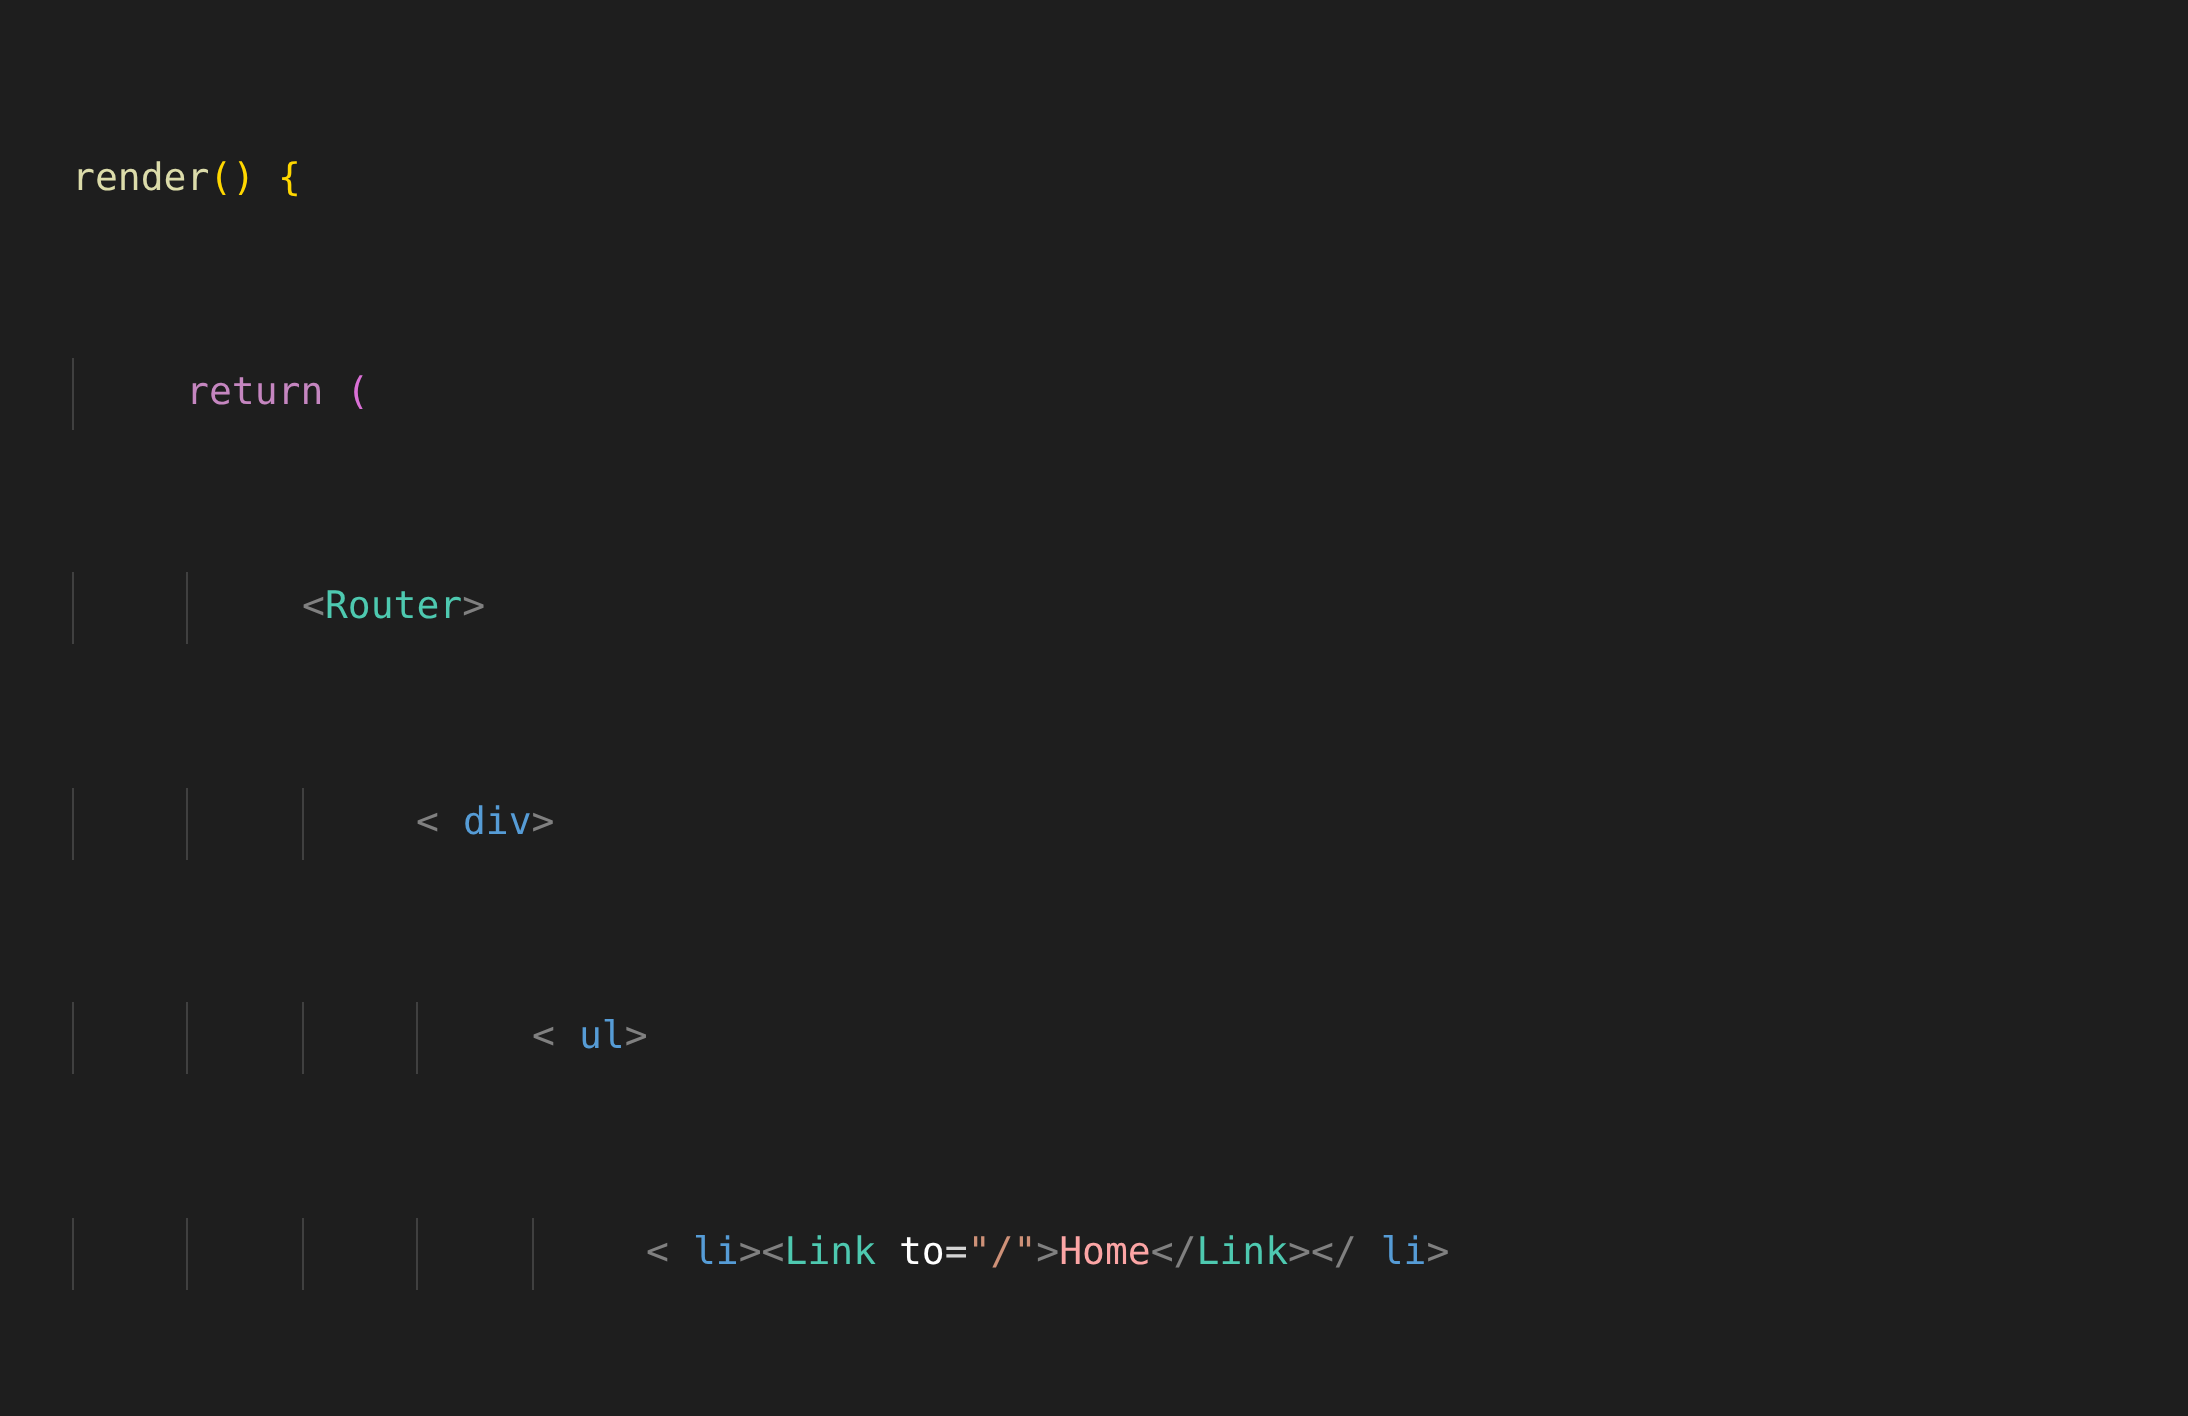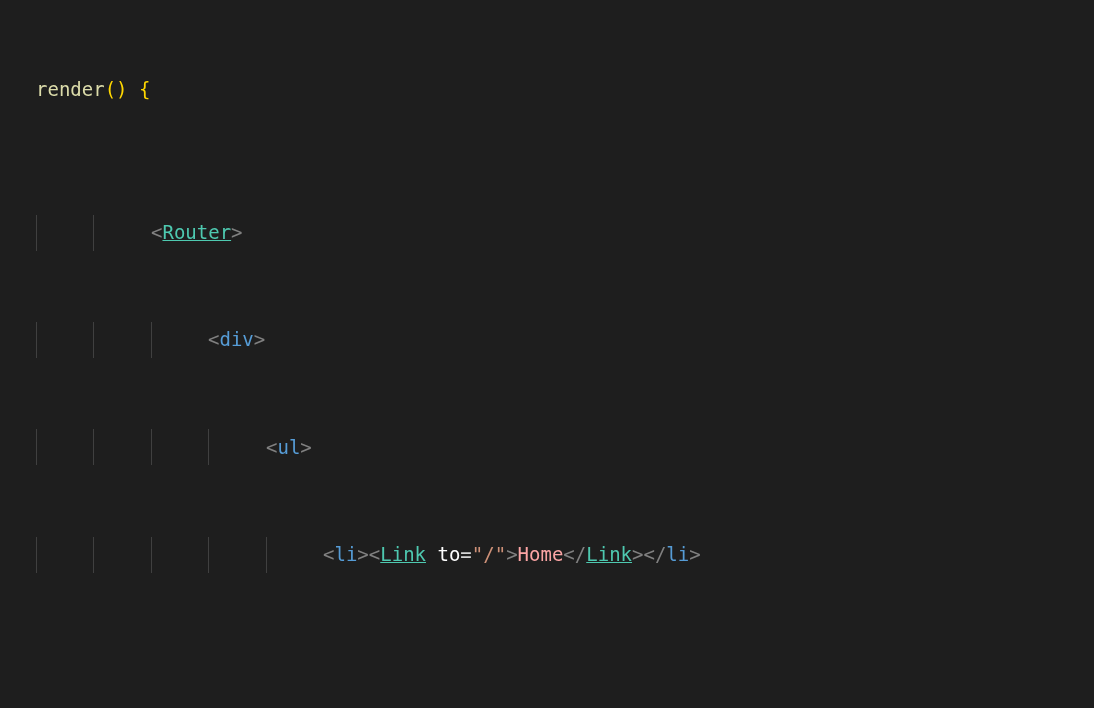--- a/index.html
+++ b/index.html
@@ -23,22 +23,22 @@
     height: 36px;
     align-items: center;
     position: relative;
   }
   .fn   { color: #dcdcaa; }
   .pun  { color: #d4d4d4; }
   .brkt { color: #ffd700; }
   .brkt2{ color: #da70d6; }
   .kw   { color: #c586c0; }
   .tag  { color: #808080; }
-  .comp { color: #4ec9b0; text-decoration: underline; }
-  .elem { color: #569cd6; }
+  .comp { color: #4ec9b0; }
+  .elem { color: #569cd6; margin-left: 12px; }
   .attr { color: #ffffff; }
   .op   { color: #d4d4d4; }
   .str  { color: #ce9178; }
   .txt  { color: #fca5a5; }
   .guide-wrap{
     position:relative;
     display:inline-block;
     height:36px;
   }
   .g {
@@ -48,20 +48,21 @@
     background:#404040;
   }
 </style>
 </head>
 <body>
 
 <div class="editor">
 
 <div class="line"><span class="guide-wrap" style="width:36px"></span><span class="fn">render</span><span class="brkt">()</span><span class="pun"> </span><span class="brkt">{</span></div>
 
+<div class="line"><span class="guide-wrap" style="width:93px"><span class="g" style="left:36px"></span></span><span class="kw">return</span><span class="pun"> </span><span class="brkt2">(</span></div>
 
 <div class="line"><span class="guide-wrap" style="width:151px"><span class="g" style="left:36px"></span><span class="g" style="left:93px"></span></span><span class="tag">&lt;</span><span class="comp">Router</span><span class="tag">&gt;</span></div>
 
 <div class="line"><span class="guide-wrap" style="width:208px"><span class="g" style="left:36px"></span><span class="g" style="left:93px"></span><span class="g" style="left:151px"></span></span><span class="tag">&lt;</span><span class="elem">div</span><span class="tag">&gt;</span></div>
 
 <div class="line"><span class="guide-wrap" style="width:266px"><span class="g" style="left:36px"></span><span class="g" style="left:93px"></span><span class="g" style="left:151px"></span><span class="g" style="left:208px"></span></span><span class="tag">&lt;</span><span class="elem">ul</span><span class="tag">&gt;</span></div>
 
 <div class="line"><span class="guide-wrap" style="width:323px"><span class="g" style="left:36px"></span><span class="g" style="left:93px"></span><span class="g" style="left:151px"></span><span class="g" style="left:208px"></span><span class="g" style="left:266px"></span></span><span class="tag">&lt;</span><span class="elem">li</span><span class="tag">&gt;</span><span class="tag">&lt;</span><span class="comp">Link</span><span class="pun"> </span><span class="attr">to</span><span class="op">=</span><span class="str">"/"</span><span class="tag">&gt;</span><span class="txt">Home</span><span class="tag">&lt;/</span><span class="comp">Link</span><span class="tag">&gt;</span><span class="tag">&lt;/</span><span class="elem">li</span><span class="tag">&gt;</span></div>
 
 

